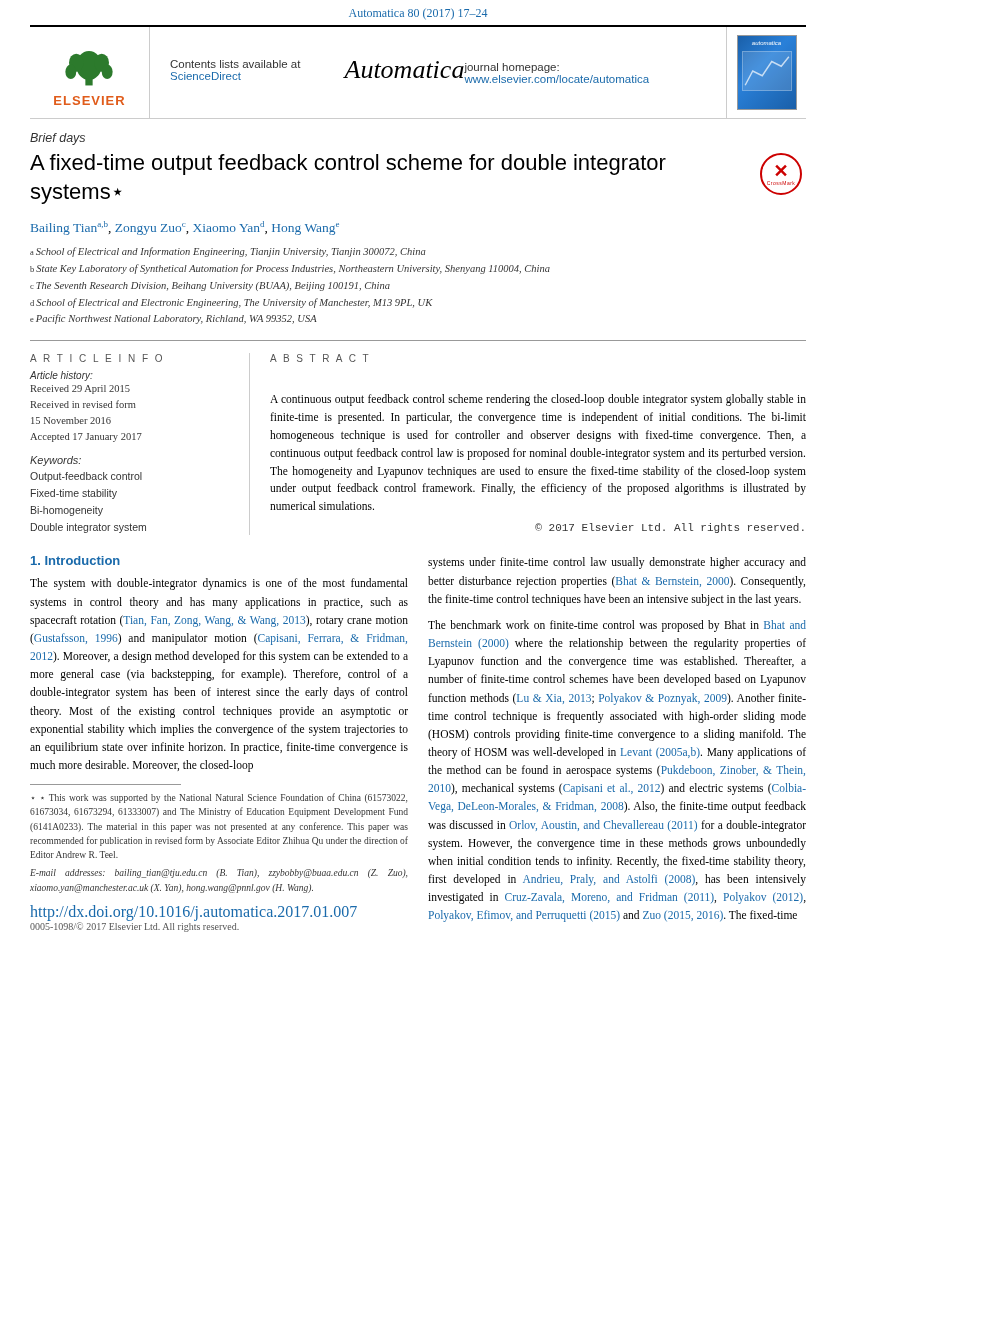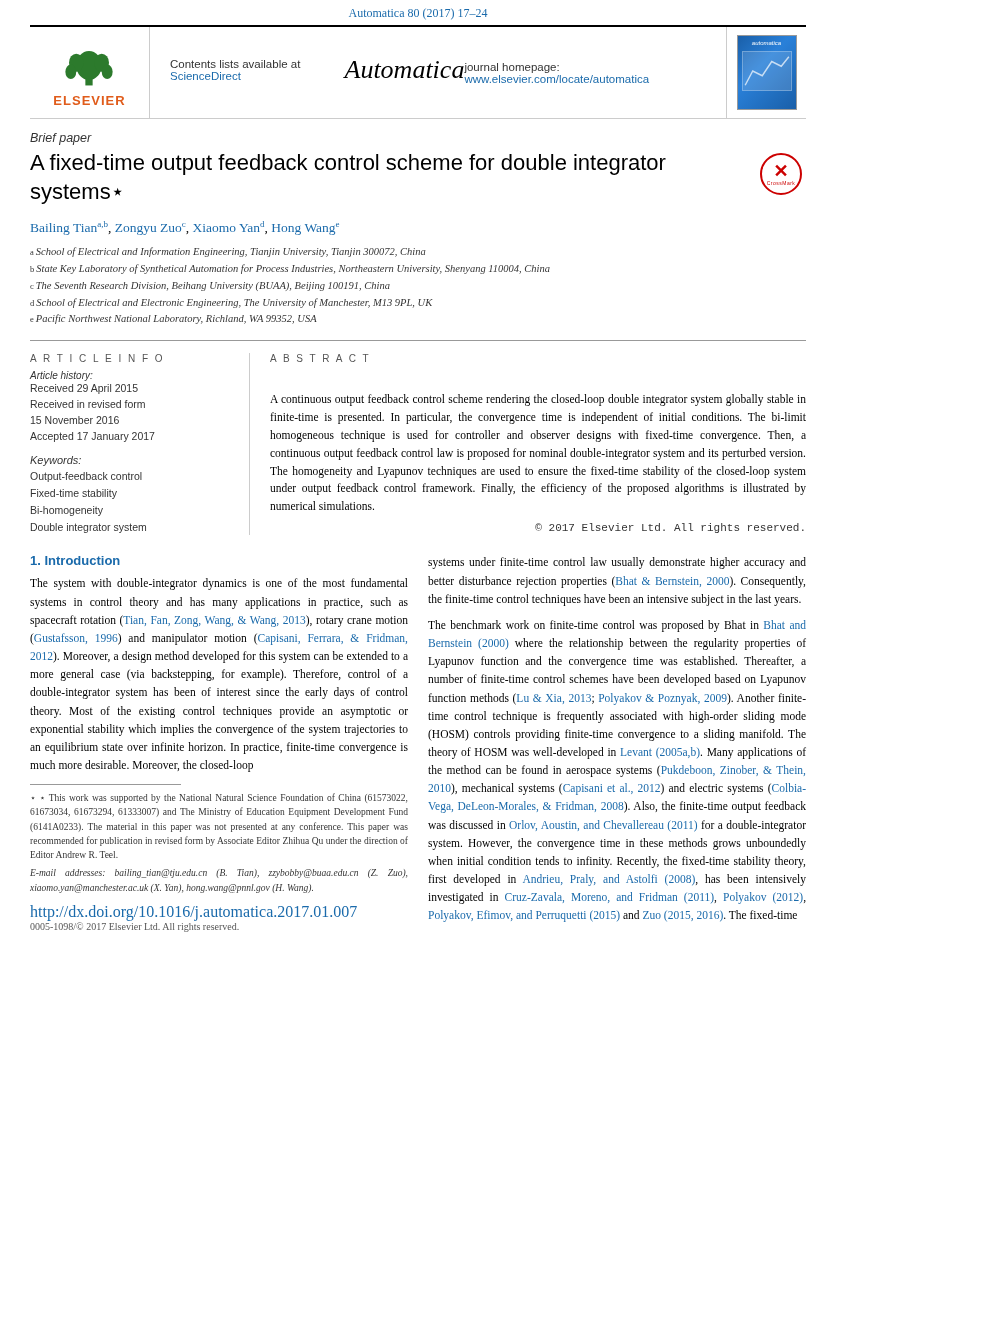--- a/index.html
+++ b/index.html
@@ -281,21 +281,21 @@
 
     .article-history-label {
       font-size: 10px;
       font-style: italic;
       font-family: Arial, sans-serif;
       color: #333;
     }
 
     .history-item {
       font-size: 10.5px;
-      font-family: Liberation Sans, sans-serif;
+      font-family: Liberation Serif, serif;
       line-height: 1.5;
       color: #333;
     }
 
     .keywords-section {
       margin-top: 10px;
     }
 
     .keywords-label {
       font-size: 11px;
@@ -438,21 +438,21 @@
         <svg class="thumb-graph" viewBox="0 0 50 40">
           <rect x="0" y="0" width="50" height="40" fill="rgba(255,255,255,0.05)"></rect>
           <polyline points="2,35 10,20 20,25 30,10 40,15 48,5" stroke="rgba(255,255,255,0.7)" stroke-width="1.5" fill="none"></polyline>
         </svg>
       </div>
     </div>
   </div>
 
   <div class="main-content">
 
-    <div class="brief-paper-label">Brief paper</div>
+    <div class="brief-paper-label">Brief days</div>
 
     <div class="article-title-row">
       <div class="article-title">A fixed-time output feedback control scheme for double integrator systems⋆</div>
       <div class="crossmark">
         <div class="crossmark-badge">
           <div class="crossmark-x">✕</div>
           <div class="crossmark-label">CrossMark</div>
         </div>
       </div>
     </div>

